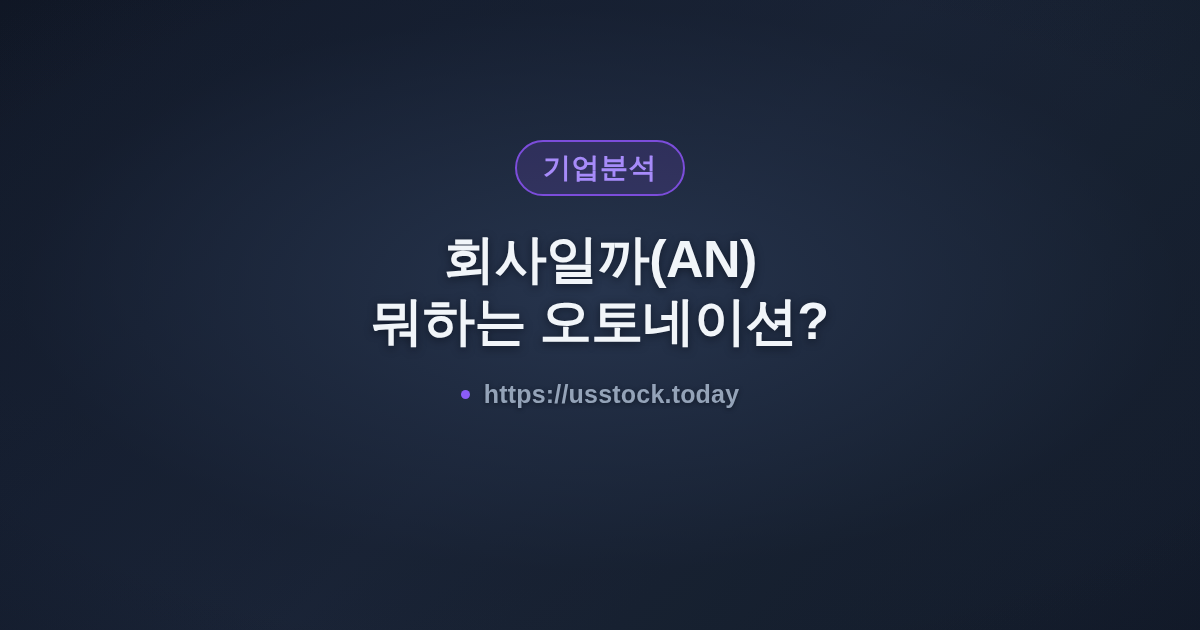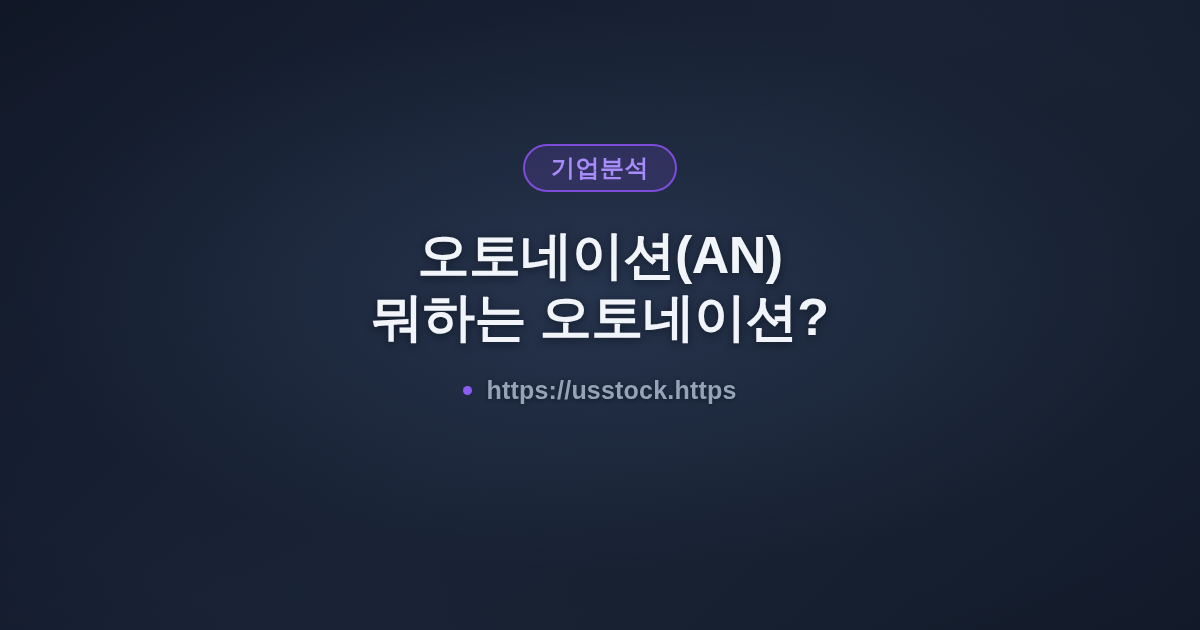--- a/index.html
+++ b/index.html
@@ -52,27 +52,27 @@
     flex-direction: column;
     align-items: center;
     justify-content: center;
     padding-bottom: 84px;
   }
 
   .badge {
     display: inline-flex;
     align-items: center;
     justify-content: center;
-    height: 48px;
+    height: 56px;
     padding: 0 26px;
     border: 2px solid #7c4ddb;
     border-radius: 999px;
     background: rgba(108, 74, 190, 0.22);
     color: #a78bfa;
-    font-size: 24px;
+    font-size: 28px;
     font-weight: bold;
     letter-spacing: 0.5px;
     line-height: 1;
     margin-bottom: 32px;
   }
 
   .headline {
     text-align: center;
     color: #f1f5f9;
     font-size: 52px;
@@ -110,23 +110,23 @@
 </style>
 </head>
 <body>
 
 <div class="og-card">
   <div class="content">
 
     <div class="badge">기업분석</div>
 
     <h1 class="headline">
-      <span class="headline-line">오토네이션(AN)</span>
+      <span class="headline-line">회사일까(AN)</span>
       <span class="headline-line">뭐하는 오토네이션?</span>
     </h1>
 
     <div class="site-row">
       <span class="site-dot"></span>
-      <span class="site-url">https://usstock.https</span>
+      <span class="site-url">https://usstock.today</span>
     </div>
 
   </div>
 </div>
 
 </body></html>

